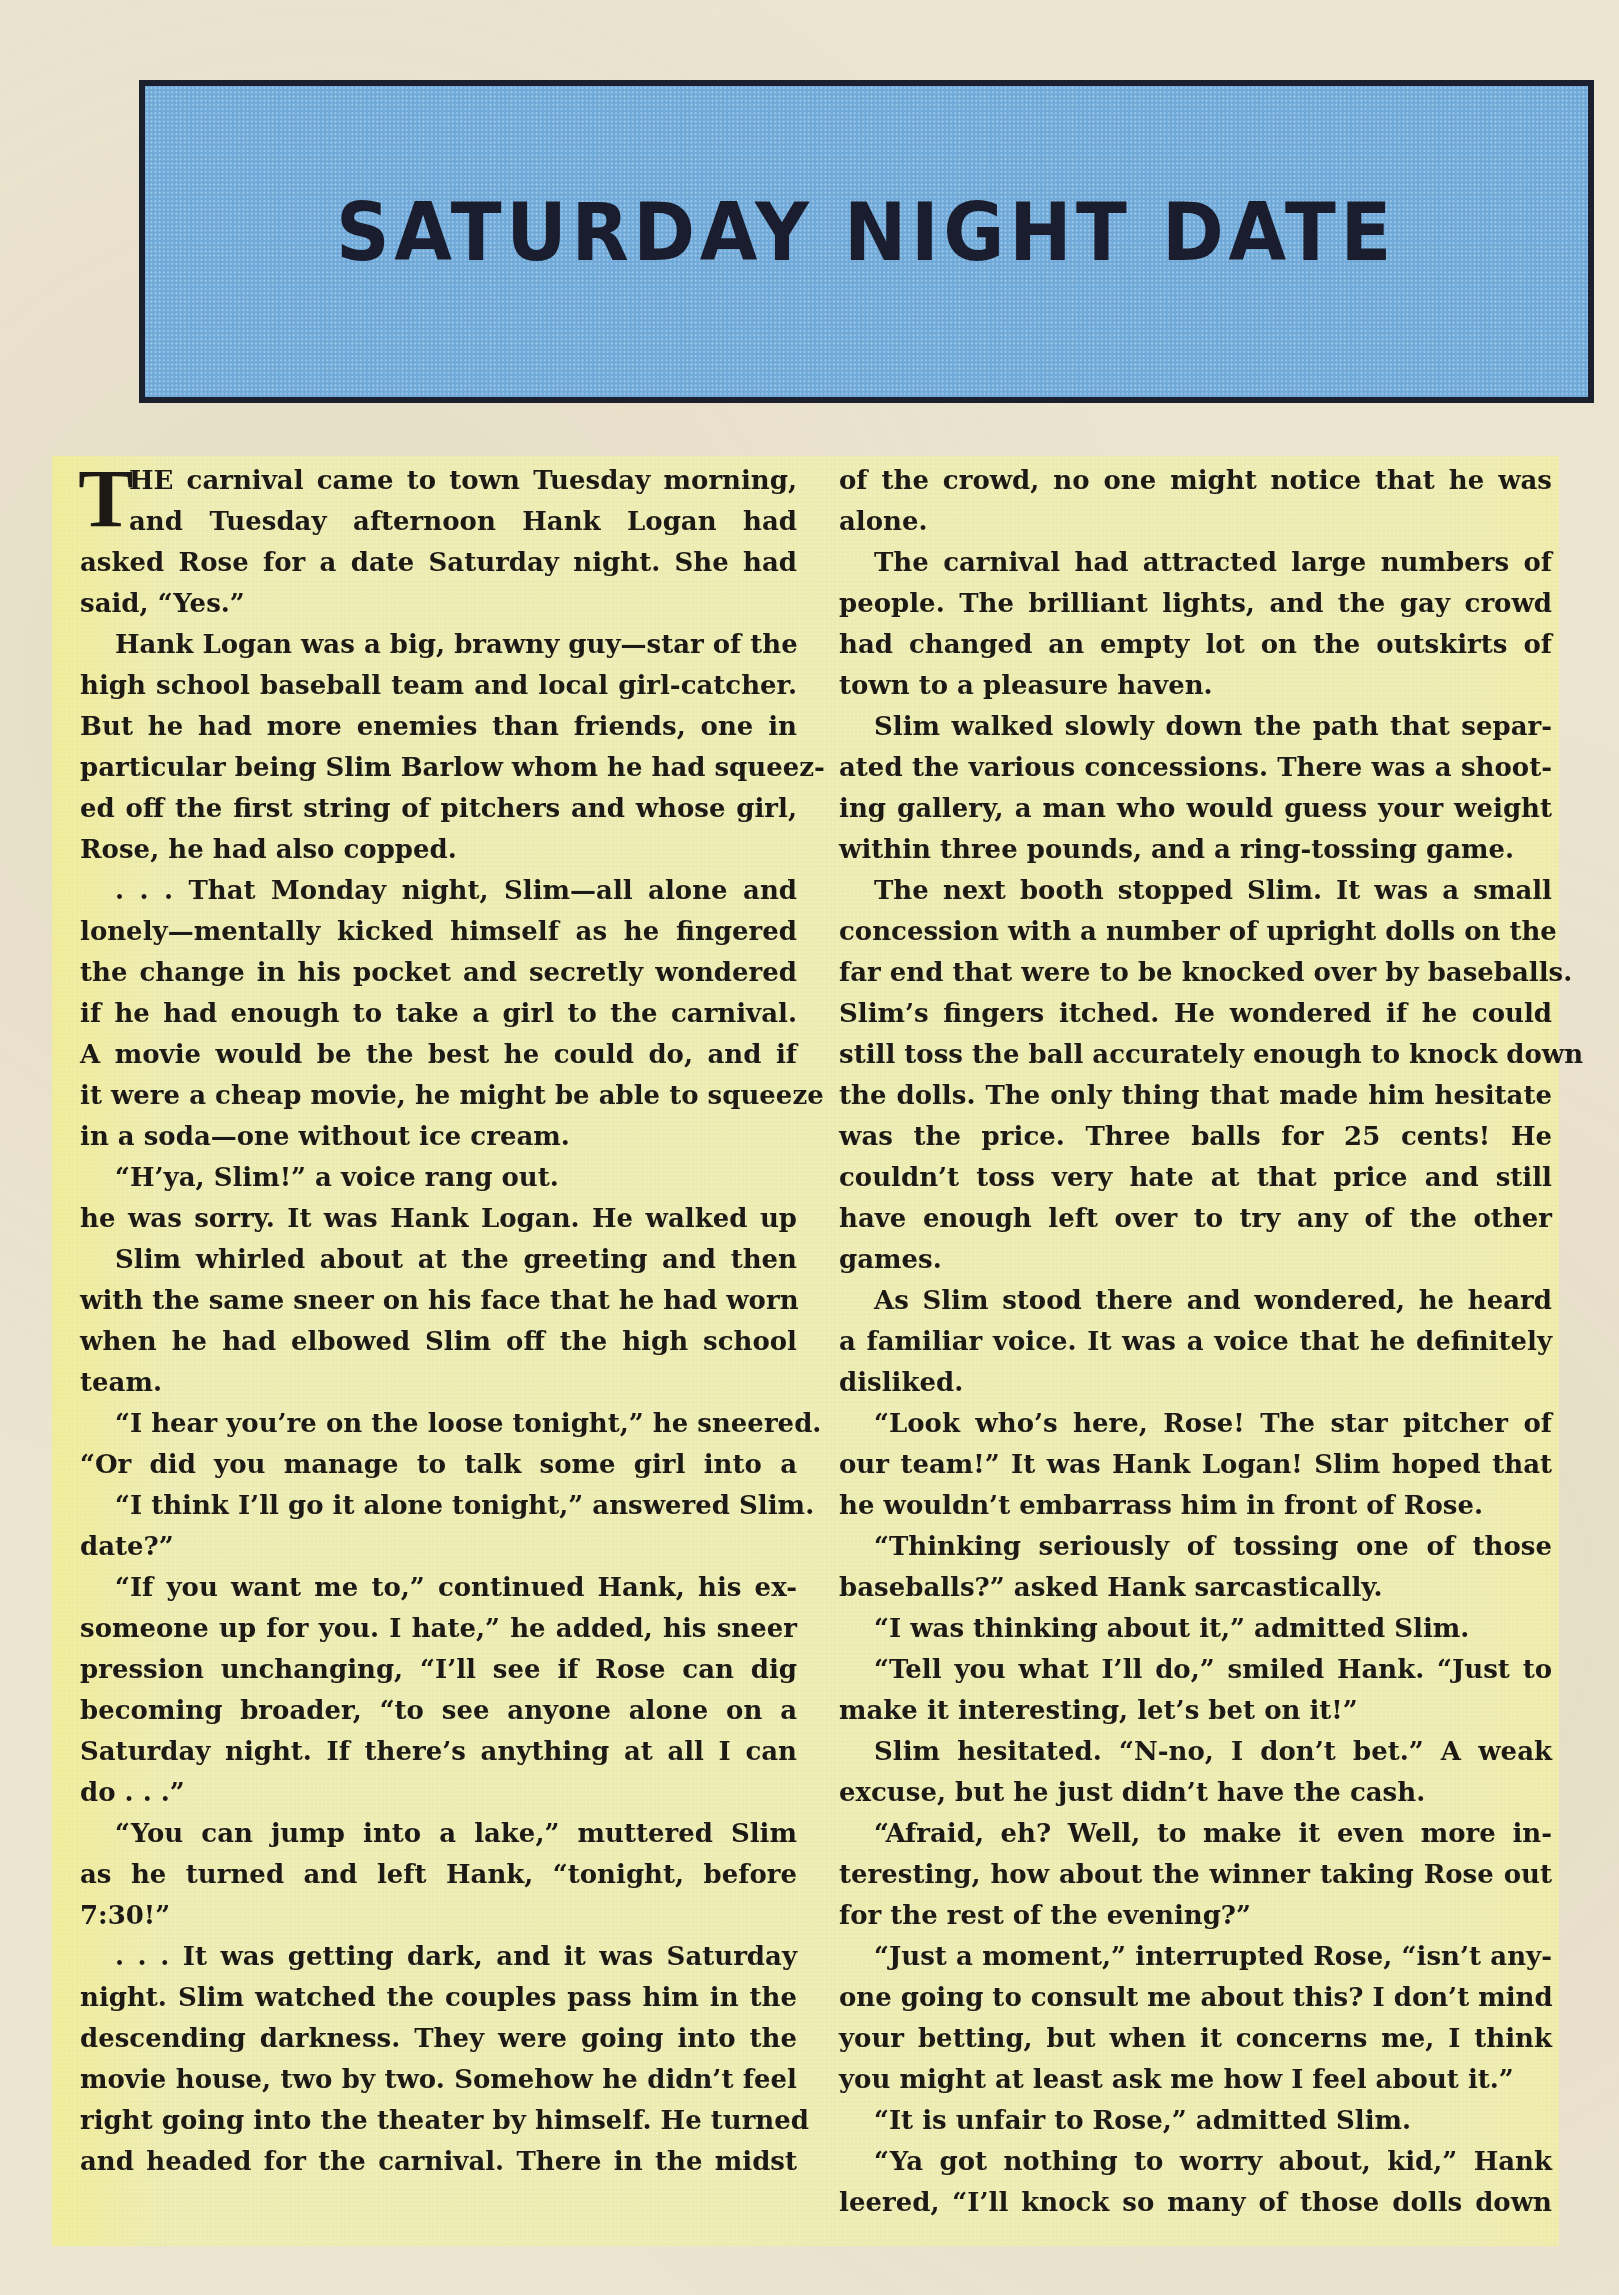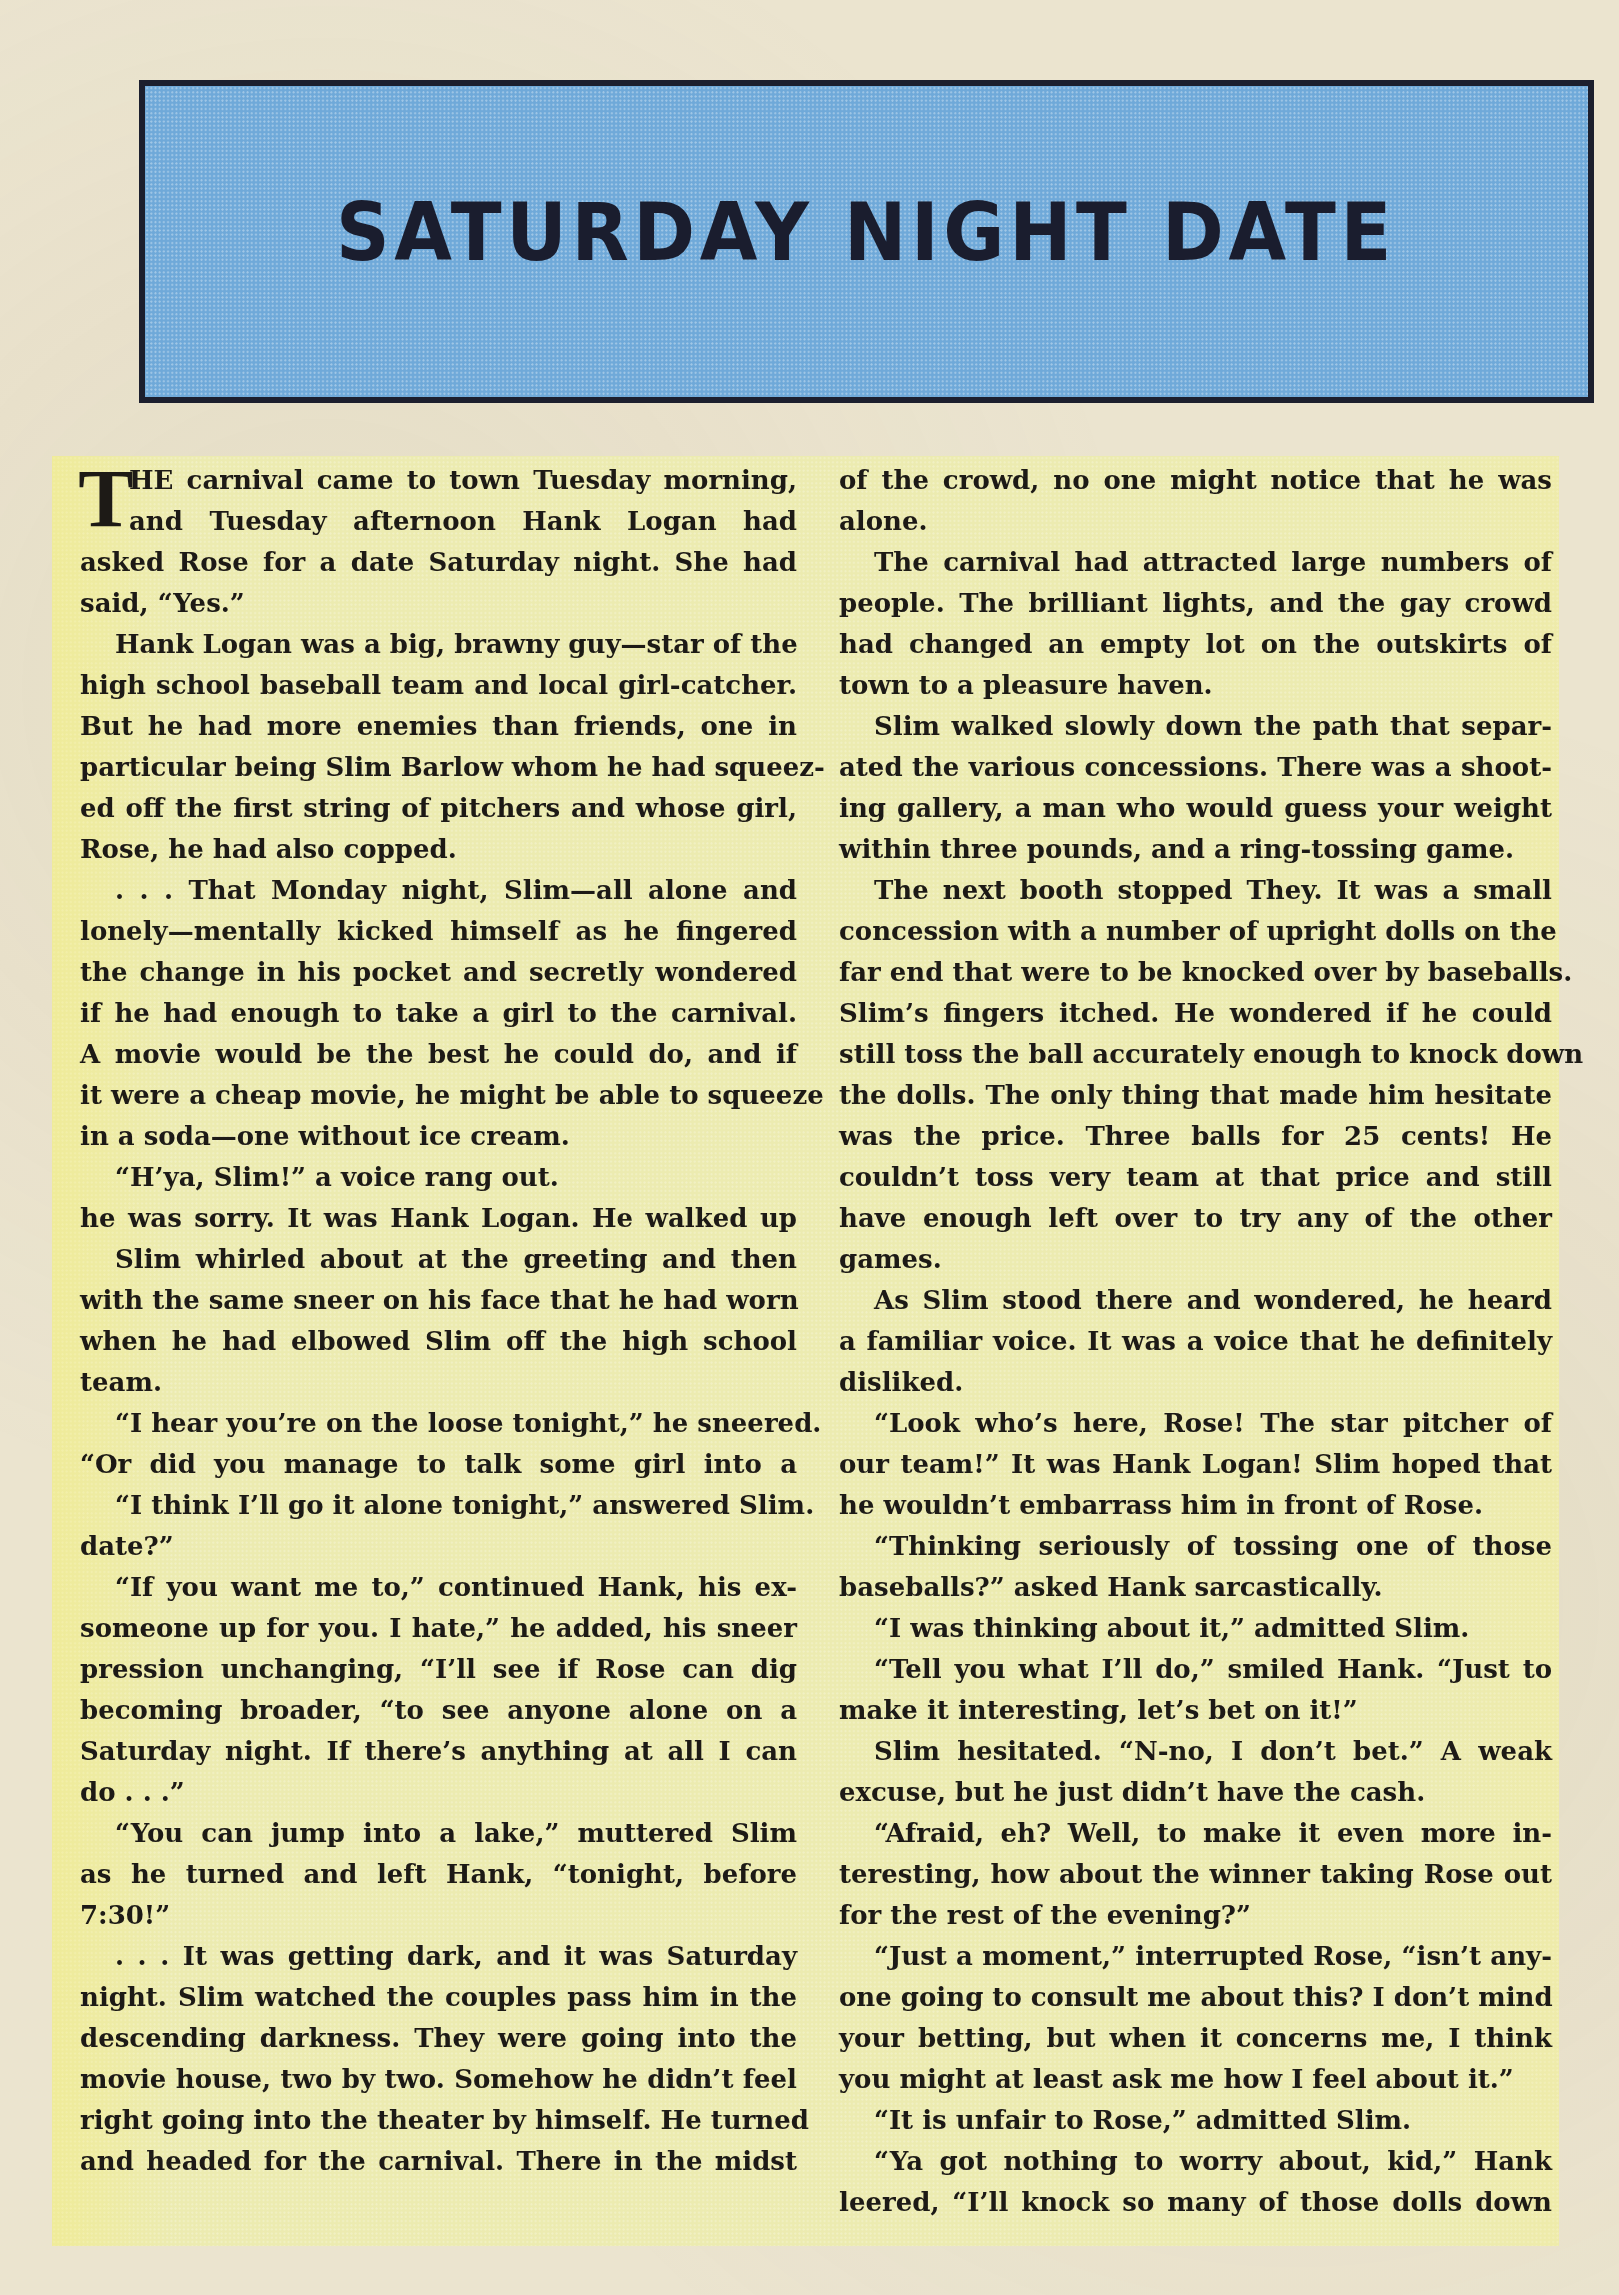--- a/index.html
+++ b/index.html
@@ -117,28 +117,28 @@
     <div class="line">of the crowd, no one might notice that he was</div>
     <div class="line last">alone.</div>
     <div class="line indent">The carnival had attracted large numbers of</div>
     <div class="line">people. The brilliant lights, and the gay crowd</div>
     <div class="line">had changed an empty lot on the outskirts of</div>
     <div class="line last">town to a pleasure haven.</div>
     <div class="line indent">Slim walked slowly down the path that separ-</div>
     <div class="line">ated the various concessions. There was a shoot-</div>
     <div class="line">ing gallery, a man who would guess your weight</div>
     <div class="line last">within three pounds, and a ring-tossing game.</div>
-    <div class="line indent">The next booth stopped They. It was a small</div>
+    <div class="line indent">The next booth stopped Slim. It was a small</div>
     <div class="line">concession with a number of upright dolls on the</div>
     <div class="line">far end that were to be knocked over by baseballs.</div>
     <div class="line">Slim’s fingers itched. He wondered if he could</div>
     <div class="line">still toss the ball accurately enough to knock down</div>
     <div class="line">the dolls. The only thing that made him hesitate</div>
     <div class="line">was the price. Three balls for 25 cents! He</div>
-    <div class="line">couldn’t toss very team at that price and still</div>
+    <div class="line">couldn’t toss very hate at that price and still</div>
     <div class="line">have enough left over to try any of the other</div>
     <div class="line last">games.</div>
     <div class="line indent">As Slim stood there and wondered, he heard</div>
     <div class="line">a familiar voice. It was a voice that he definitely</div>
     <div class="line last">disliked.</div>
     <div class="line indent">“Look who’s here, Rose! The star pitcher of</div>
     <div class="line">our team!” It was Hank Logan! Slim hoped that</div>
     <div class="line last">he wouldn’t embarrass him in front of Rose.</div>
     <div class="line indent">“Thinking seriously of tossing one of those</div>
     <div class="line last">baseballs?” asked Hank sarcastically.</div>

